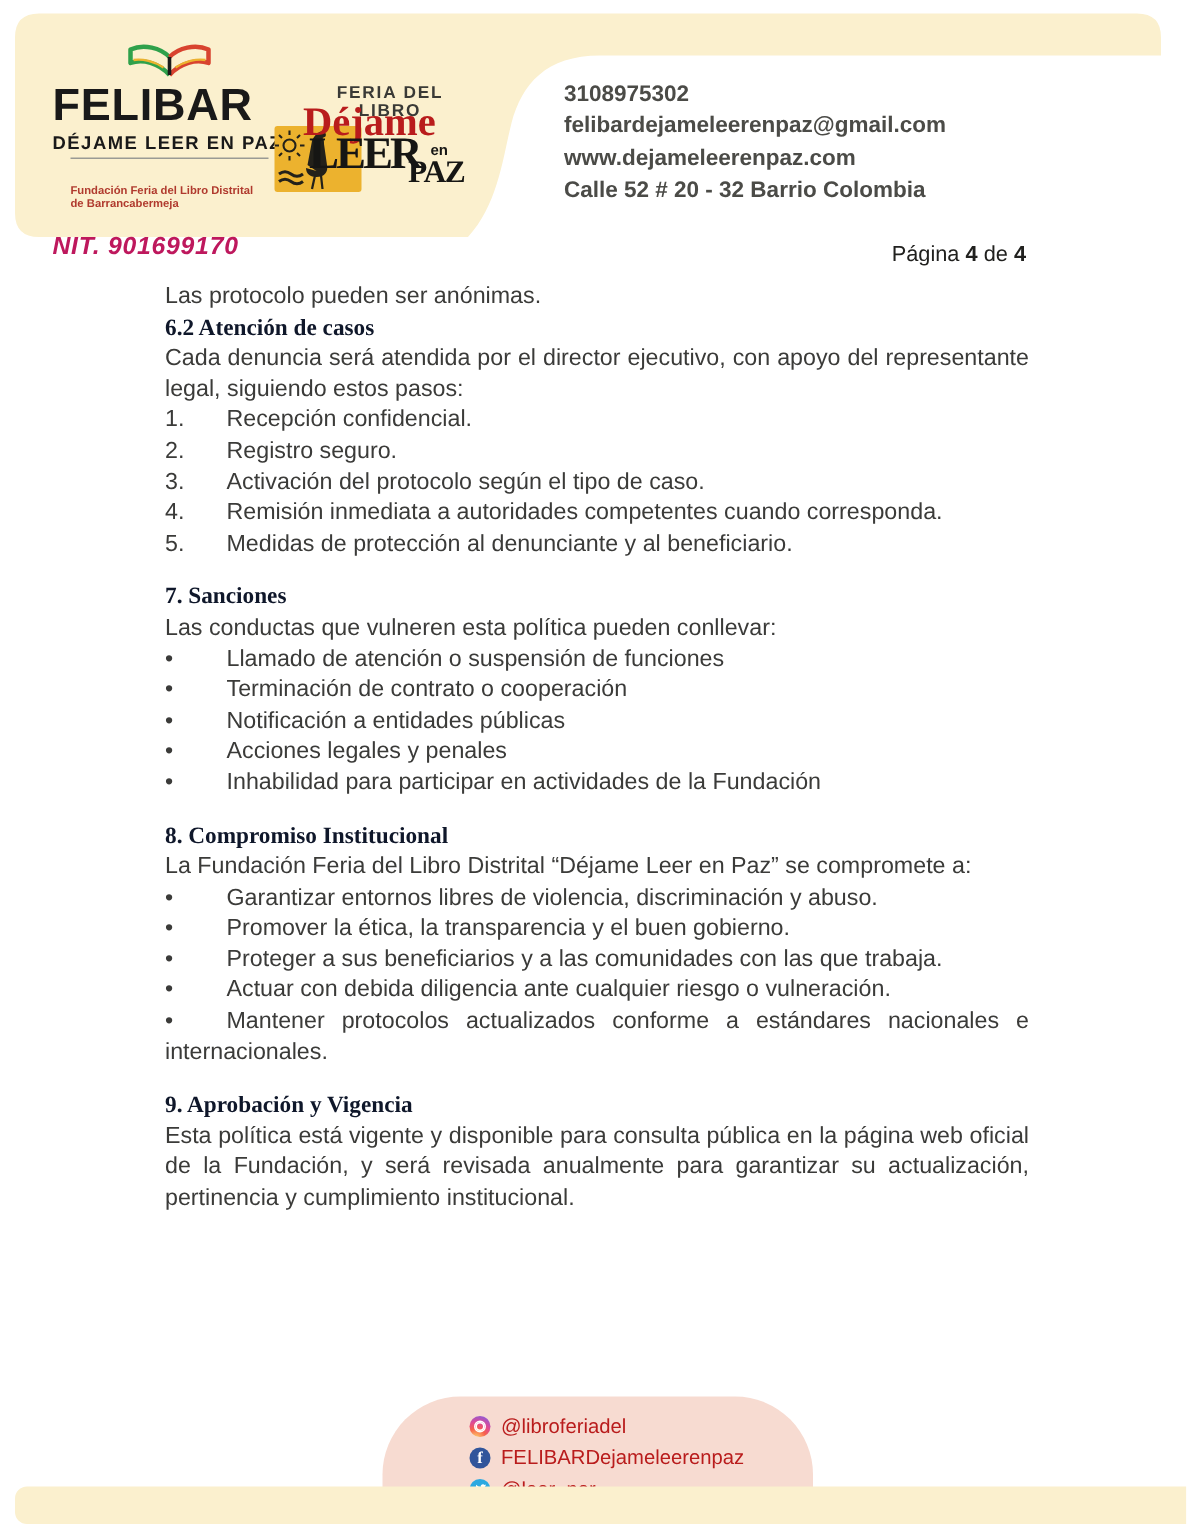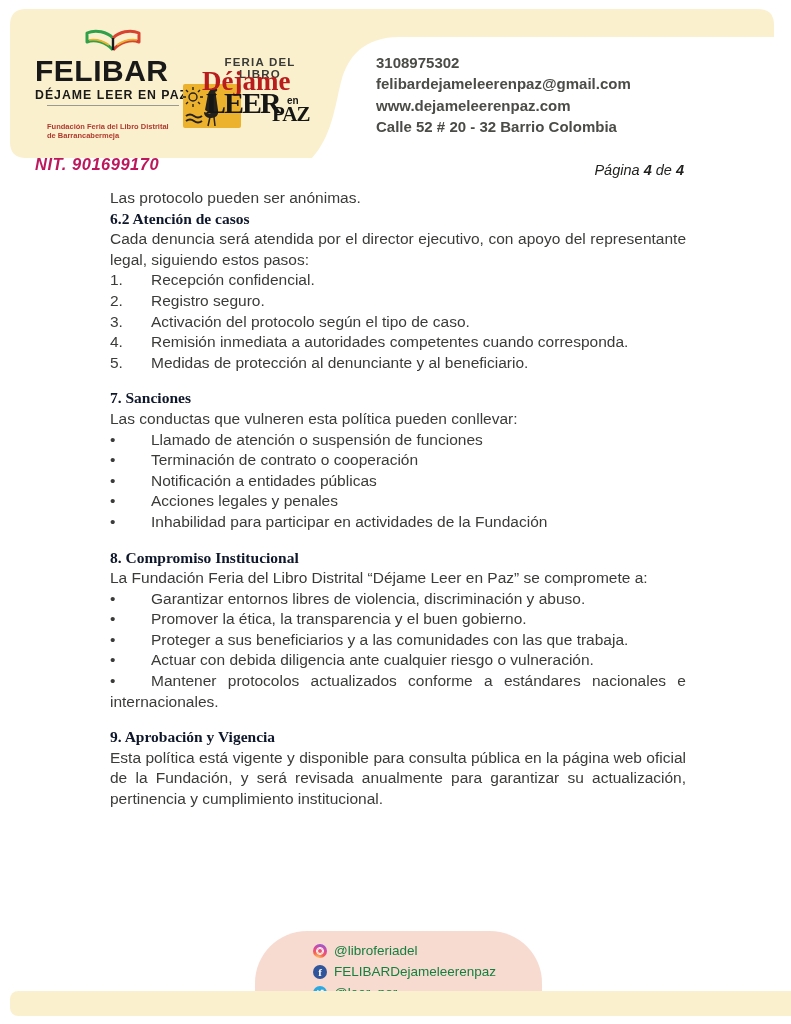--- a/index.html
+++ b/index.html
@@ -23,39 +23,39 @@
                 font-weight:bold;font-size:27px;color:#b91c1c;letter-spacing:0;}
   .feria-leer{position:absolute;left:206px;top:86px;font-family:"Liberation Serif",serif;
               font-weight:bold;font-size:30px;letter-spacing:-2px;color:#161614;}
   .feria-en{position:absolute;left:287px;top:95px;font-size:10px;font-weight:bold;color:#161614;}
   .feria-paz{position:absolute;left:272px;top:102px;font-family:"Liberation Serif",serif;
              font-weight:bold;font-size:21px;letter-spacing:-1px;color:#161614;}
 
   .contact{position:absolute;left:376px;top:52px;font-size:15px;font-weight:bold;
            line-height:21.3px;color:#4b4b47;}
 
-  .pagination{position:absolute;top:162px;right:107px;font-size:14.5px;color:#21211f;font-style:italic;}
+  .pagination{position:absolute;top:162px;right:107px;font-size:14.5px;color:#21211f;}
   .pagination b{font-weight:bold;}
 
   
   .doc-body{position:absolute;left:110px;top:188px;width:576px;
             font-size:15.5px;line-height:20.6px;}
   .doc-body p,.doc-body h3,.doc-body .li{margin:0;padding:0;font-size:15.5px;}
   .doc-body h3{font-weight:bold;color:#0f172a;font-family:Liberation Serif, serif;}
   .mt{margin-top:15px !important;}
   .just{text-align:justify;}
   .li{margin-left:40px;text-align:justify;}
   .mk{display:inline-block;width:41px;}
 
   
   .pink-blob{position:absolute;left:255px;top:931px;width:287px;height:76px;
              background:#f7dbd1;border-radius:52px 52px 0 0;z-index:1;
              padding-top:9px;box-sizing:border-box;}
   .soc-row{display:flex;align-items:center;gap:7px;height:21px;margin-left:58px;
-           font-size:13.5px;color:#15803d;}
+           font-size:13.5px;color:#b91c1c;}
   .ic{width:14px;height:14px;border-radius:50%;flex:none;position:relative;
       display:inline-flex;align-items:center;justify-content:center;}
   .ig{background:radial-gradient(circle at 30% 110%,#fdc468 8%,#f7604c 38%,#df4996 62%,#915bd4 88%);}
   .ig::before{content:"";position:absolute;inset:3px;border:1.2px solid #fff;border-radius:4.5px;}
   .ig::after{content:"";position:absolute;width:4px;height:4px;border:1.2px solid #fff;border-radius:50%;
              left:50%;top:50%;transform:translate(-50%,-50%);}
   .fb{background:#31559b;}
   .fb::before{content:"f";color:#fff;font-family:"Liberation Serif",serif;font-weight:bold;
               font-size:11px;line-height:1;margin-top:2px;}
   .tw{background:#2ca9e1;}

